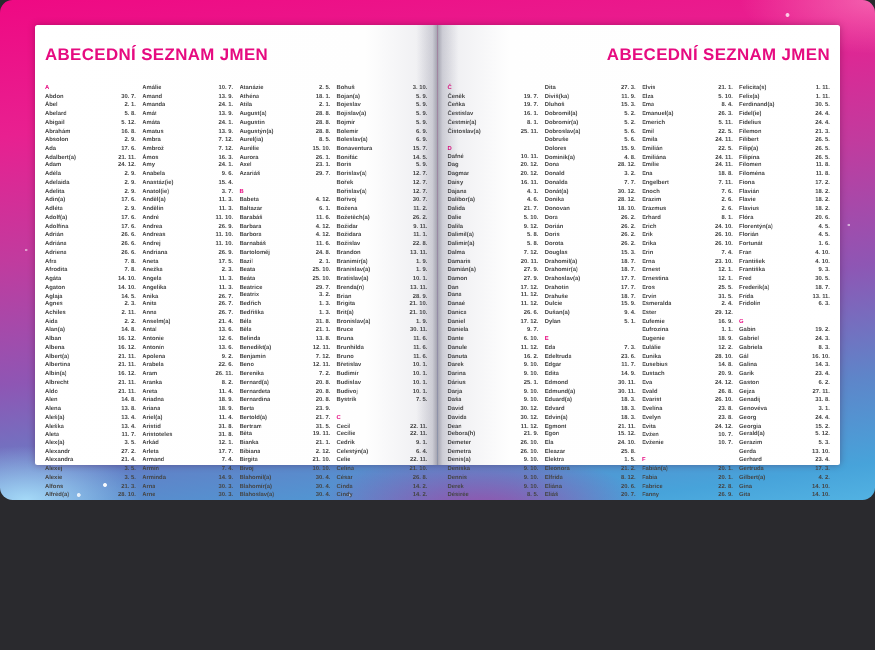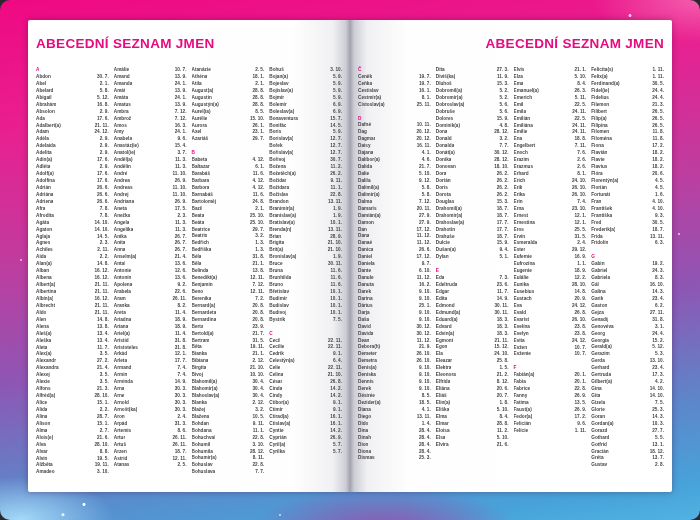--- a/index.html
+++ b/index.html
@@ -1,16 +1,16 @@
 <!DOCTYPE html>
 <html><head>
 <meta charset="utf-8">
 <style>
   html,body{margin:0;padding:0;background:#2a2a2e;}
-  .book{position:relative;width:700px;height:520px;overflow:hidden;border-radius:10px;
+  .book{position:relative;width:700px;height:400px;overflow:hidden;border-radius:10px;
     font-family:"Liberation Sans", sans-serif;
     background:
       radial-gradient(3px 3px at 12% 97%, rgba(255,255,255,.95) 40%, transparent 62%),
       radial-gradient(2px 2px at 6% 92%, rgba(255,255,255,.85) 40%, transparent 62%),
       radial-gradient(3px 3px at 9% 99%, rgba(255,255,255,.8) 40%, transparent 62%),
       radial-gradient(3px 3px at 90% 3%, rgba(255,255,255,.75) 40%, transparent 62%),
       radial-gradient(2px 2px at 84% 7%, rgba(255,255,255,.6) 40%, transparent 62%),
       radial-gradient(2px 2px at 97% 45%, rgba(255,255,255,.55) 40%, transparent 62%),
       radial-gradient(2px 2px at 40% 99%, rgba(255,255,255,.6) 40%, transparent 62%),
       radial-gradient(2px 2px at 3% 50%, rgba(255,255,255,.5) 40%, transparent 62%),

